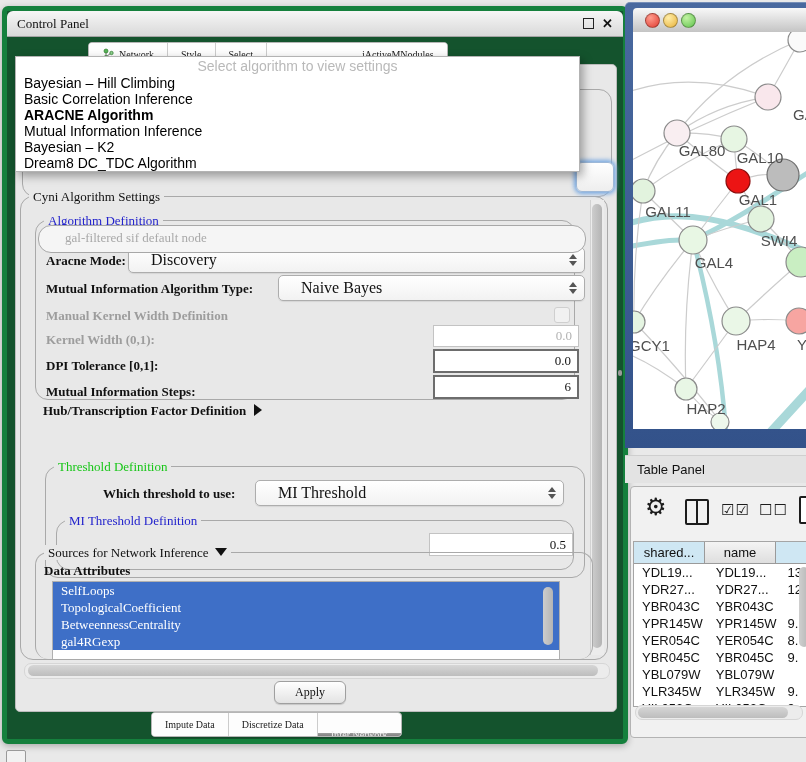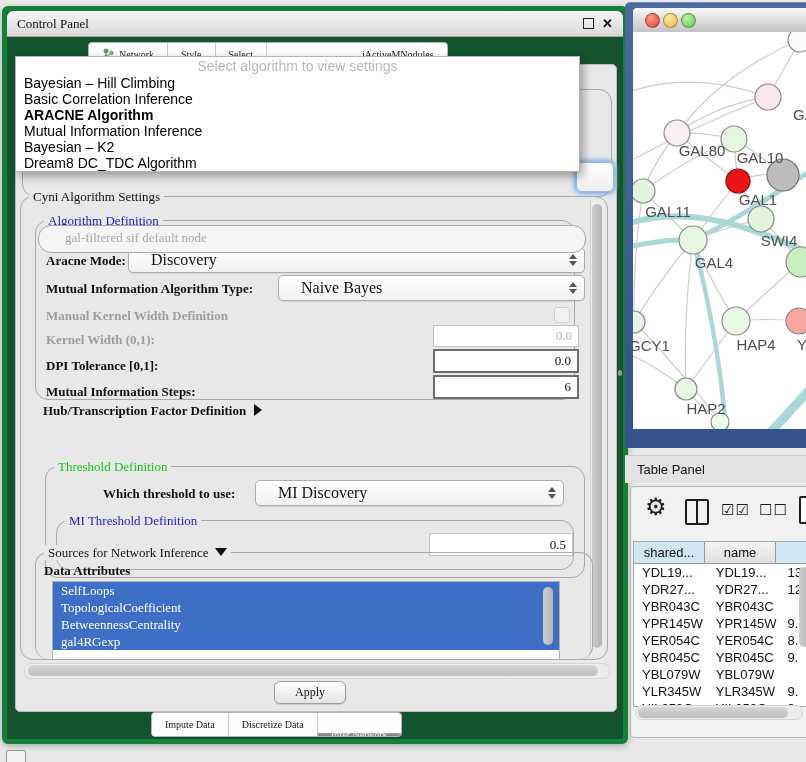--- a/index.html
+++ b/index.html
@@ -233,21 +233,21 @@
 
         <span class="lbl" style="left:22px;top:206px;font-weight:600;">
           <span>Hub/Transcription Factor Definition</span><span class="tri-right"></span>
         </span>
 
         <div class="groupbox" style="left:24px;top:237px;width:538px;height:110px;margin-top:32px;">
           <span class="gb-title green">Threshold Definition</span>
 
           <span class="lbl" style="left:57px;top:19px;">Which threshold to use:</span>
           <div class="combo" style="left:209px;top:13px;width:285px;height:24px;">
-            <span>MI Discovery</span>
+            <span>MI Threshold</span>
             <span class="arrows">
                 <span class="tri-up"></span>
                 <span class="tri-dn"></span>
               </span>
           </div>
 
           <div class="groupbox" style="left:10px;top:53px;width:516px;height:48px;">
             <span class="gb-title blue">MI Threshold Definition</span>
             <div class="field" style="left:372px;top:12px;width:136px;height:21px;">
               <span>0.5</span>

